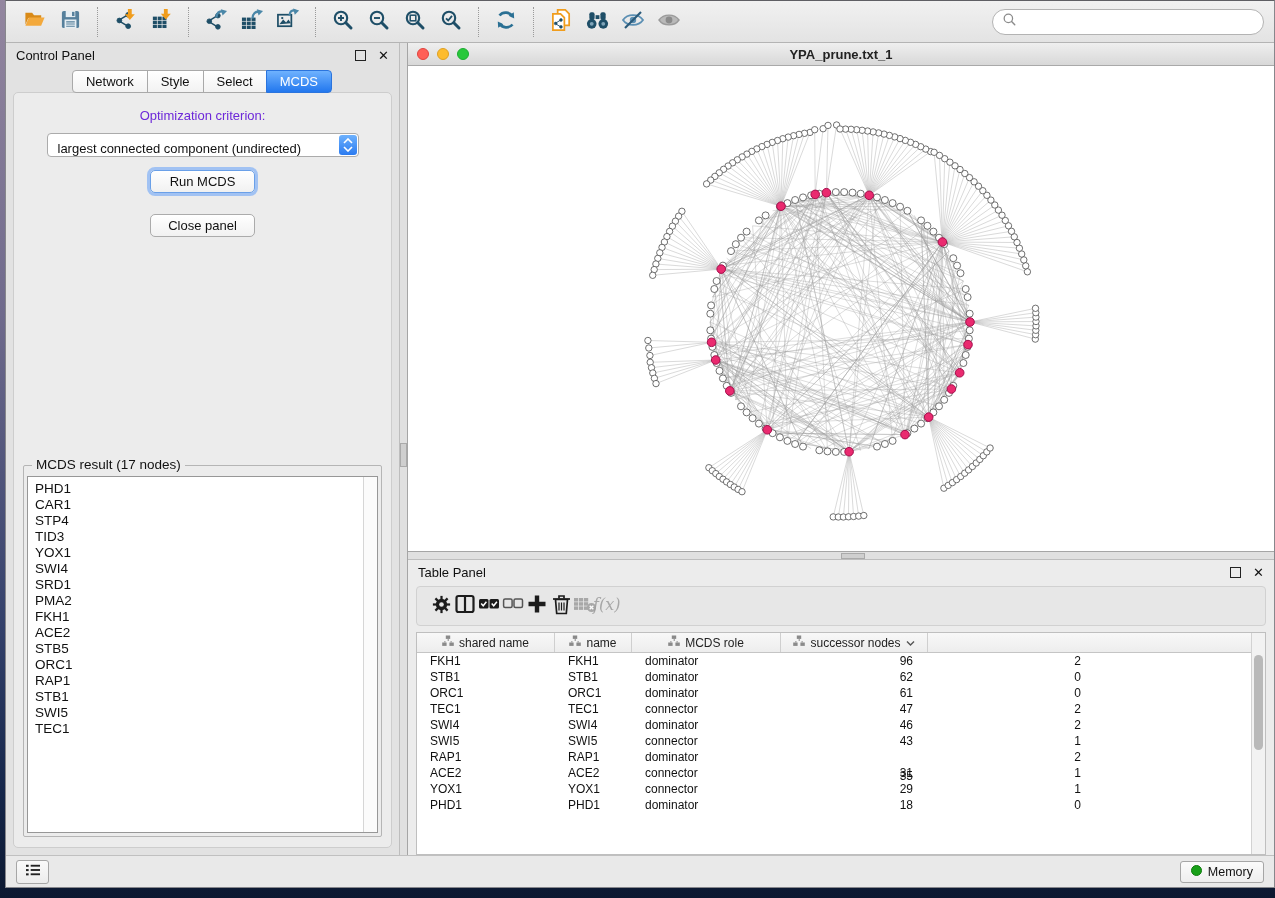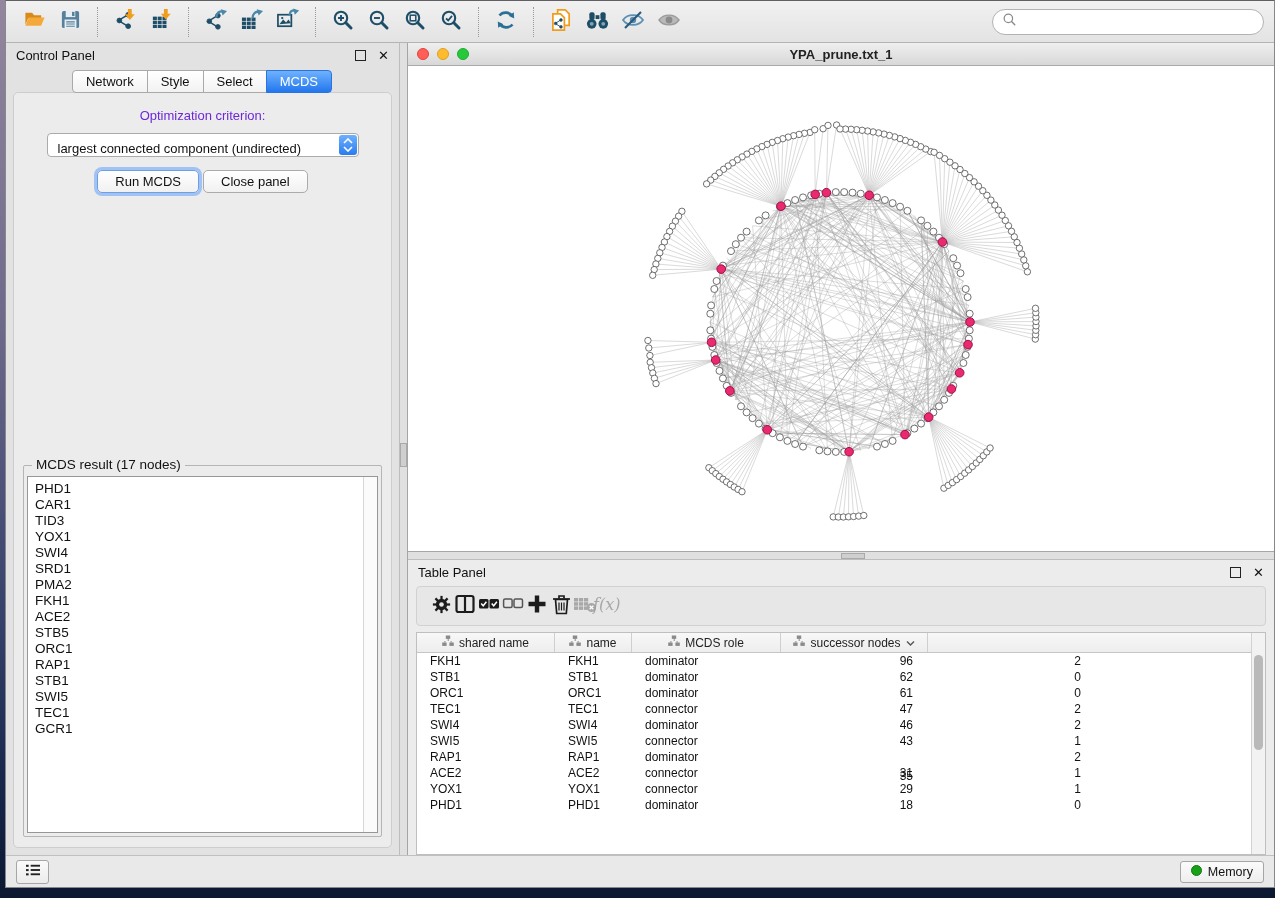--- a/index.html
+++ b/index.html
@@ -28,21 +28,21 @@
   .cp-tab:first-child{border-radius:4px 0 0 4px;}
   .cp-tab:last-child{border-radius:0 4px 4px 0;}
   .cp-tab.active{background:linear-gradient(#6fb2fe,#2277ee);color:#fff;border-color:#2b74dd;}
   .cp-content{flex:1;margin:0 7px 7px;background:#ececec;border:1px solid #cdcdcd;border-radius:5px;
     display:flex;flex-direction:column;align-items:center;padding-top:15px;min-height:0;box-sizing:border-box;}
   .opt-label{font-size:13px;color:#6d28d9;margin-bottom:10px;}
   .mac-select{width:312px;height:24px;background:#fff;border:1px solid #ababab;border-radius:4px;
     display:flex;align-items:flex-end;font-size:13px;color:#111;padding-left:10px;position:relative;box-sizing:border-box;}
   .mac-select .spinner{position:absolute;right:1px;top:1px;bottom:1px;width:18px;border-radius:3px;
     background:linear-gradient(#6db1fd,#2b7bf0);display:flex;flex-direction:column;align-items:center;justify-content:center;gap:2px;}
-  .cp-buttons{margin-top:13px;display:flex;gap:4px;}
+  .cp-buttons{margin-top:13px;display:flex;gap:21px;flex-direction:column;}
   .mac-btn{background:linear-gradient(#ffffff,#f1f1f1);border:1px solid #ababab;border-radius:5px;
     padding:3px 17px;font-size:13px;color:#111;font-family:inherit;}
   .mac-btn.focused{box-shadow:0 0 0 3px rgba(100,160,250,.55);border-color:#6aa0e8;}
   .cp-spacer{flex:1;}
   .mcds-group{width:calc(100% - 18px);height:372px;flex:0 0 auto;margin:0 9px 10px;border:1px solid #b5b5b5;
     border-radius:2px;position:relative;box-sizing:border-box;padding:10px 3px 3px;}
   .mcds-legend{position:absolute;top:-9px;left:8px;background:#ececec;padding:0 4px;font-size:13.5px;color:#111;}
   .mcds-list{width:100%;height:100%;background:#fff;border:1px solid #979797;box-sizing:border-box;
     overflow:hidden;position:relative;font-size:13.5px;color:#111;padding:4px 0 0 7px;line-height:16px;}
   .mcds-scroll{position:absolute;right:0;top:0;bottom:0;width:13px;background:#fbfbfb;border-left:1px solid #d6d6d6;}
@@ -297,34 +297,34 @@
           <button class="mac-btn focused">Run MCDS</button>
           <button class="mac-btn">Close panel</button>
         </div>
         <div class="cp-spacer"></div>
         <div class="mcds-group">
           <span class="mcds-legend">MCDS result (17 nodes)</span>
           <div class="mcds-list" id="mcds-list">
             <div class="mcds-scroll"></div>
           <div>PHD1</div>
                 <div>CAR1</div>
+                <div>STP4</div>
                 <div>TID3</div>
                 <div>YOX1</div>
                 <div>SWI4</div>
                 <div>SRD1</div>
                 <div>PMA2</div>
                 <div>FKH1</div>
                 <div>ACE2</div>
                 <div>STB5</div>
                 <div>ORC1</div>
                 <div>RAP1</div>
                 <div>STB1</div>
                 <div>SWI5</div>
                 <div>TEC1</div>
-                <div>GCR1</div>
               </div>
         </div>
       </div>
     </div>
 
     <div class="v-split">
           <div class="handle"></div>
         </div>
 
     <div class="right-col">

